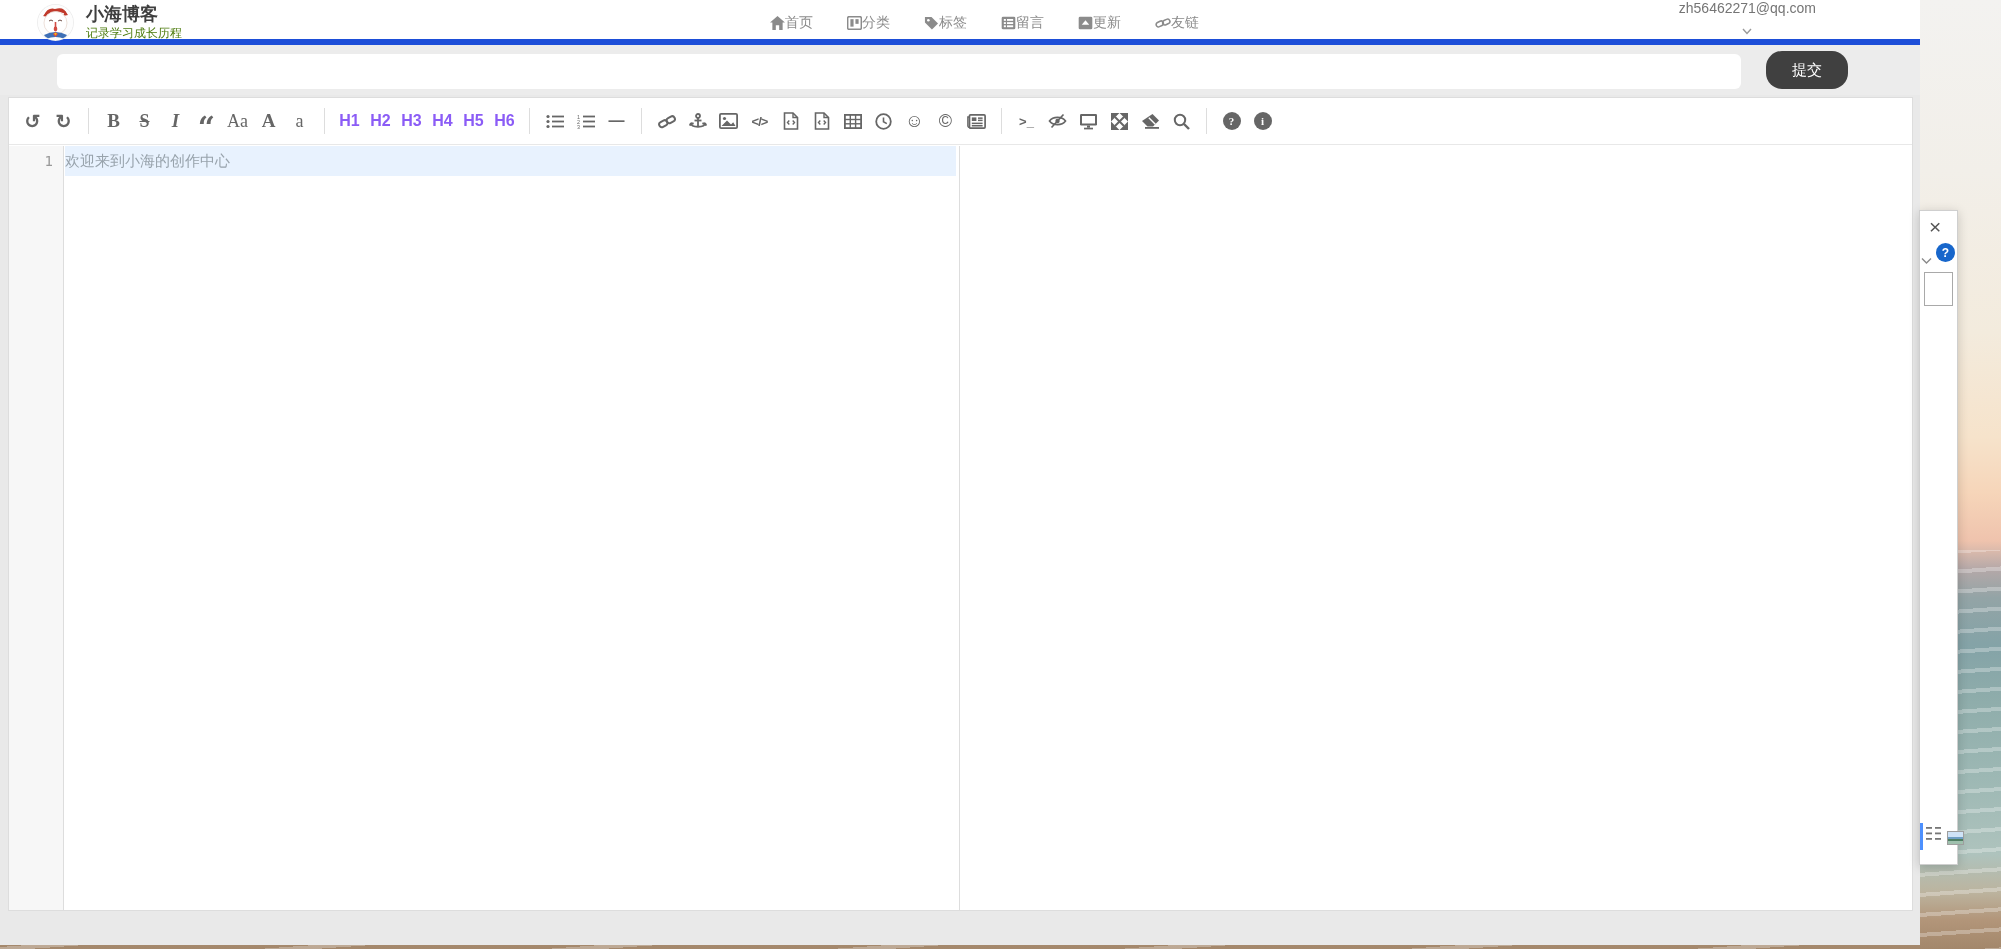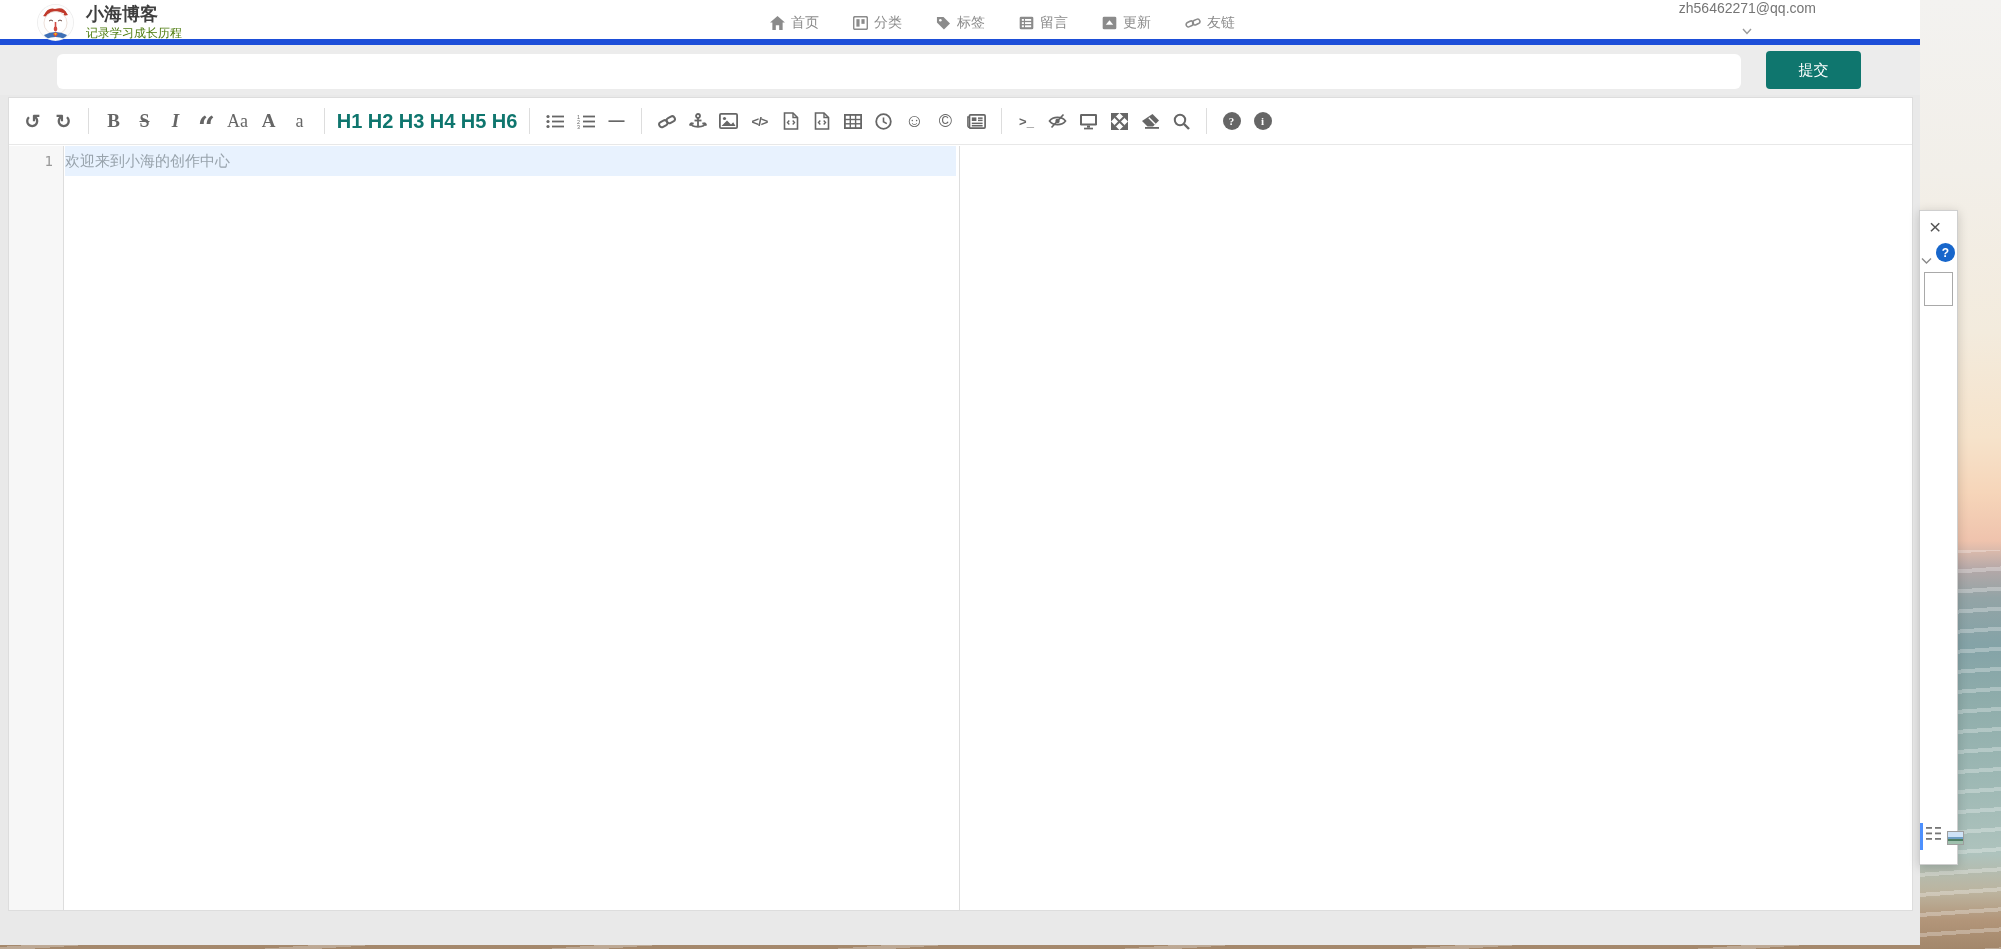--- a/index.html
+++ b/index.html
@@ -22,41 +22,41 @@
 
   .content { position:absolute; left:0; top:0; width:1920px; height:945px; background:#e9e9e9; z-index:1; }
 
   
   .site-header { position:relative; height:45px; background:#fff; border-bottom:6px solid #1d4ed8; }
   .avatar { position:absolute; left:38px; top:5px; width:35px; height:35px; border-radius:50%; overflow:hidden; background:#fff; box-shadow:0 0 0 1px #eee; }
   .brand { position:absolute; left:86px; top:3px; cursor:pointer; }
   .brand-title { font-size:18px; font-weight:bold; color:#3f3f3f; line-height:22px; }
   .brand-sub { font-size:12px; color:#4d7c0f; line-height:16px; }
   .main-nav { position:absolute; left:770px; top:0; height:45px; display:flex; align-items:center; gap:34px; }
-  .nav-item { display:flex; align-items:center; gap:6px; color:#8b8b8b; font-size:14px; cursor:pointer; white-space:nowrap; }
+  .nav-item { display:flex; align-items:center; color:#8b8b8b; font-size:14px; cursor:pointer; white-space:nowrap; }
   .nav-item svg { display:block; }
   .account { position:absolute; right:104px; top:0; height:45px; display:flex; align-items:center; gap:6px; color:#757575; font-size:14px; cursor:pointer;flex-direction:column; }
 
   
   .compose-bar { position:relative; height:50px; background:#ececec; }
   .title-input { position:absolute; left:57px; top:9px; width:1684px; height:35px; border:none; outline:none; border-radius:6px; background:#fff; padding:0 12px; font-size:15px; color:#333; }
-  .submit-btn { position:absolute; left:1766px; top:6px; width:95px; height:38px; background:#0f766e; border:none; border-radius:4px; color:#fff; font-size:15px; cursor:pointer; font-family:"Liberation Sans",sans-serif; }
+  .submit-btn { position:absolute; left:1766px; top:6px; width:82px; height:38px; background:#404040; border:none; border-radius:16px; color:#fff; font-size:15px; cursor:pointer; font-family:"Liberation Sans",sans-serif; }
 
   
   .editormd { position:absolute; left:8px; top:97px; width:1905px; height:814px; background:#fff; border:1px solid #ddd; }
   .md-toolbar { height:47px; border-bottom:1px solid #e8e8e8; display:flex; align-items:center; padding:0 8px; }
   .tb { min-width:31px; height:30px; display:flex; align-items:center; justify-content:center; color:#666; cursor:pointer; font-size:17px; border-radius:2px; }
   .tb svg { display:block; }
   .tb-divider { width:1px; height:26px; background:#ddd; margin:0 9px; }
   .g-serif-b { font-family:"Liberation Serif",serif; font-weight:bold; font-size:19px; }
   .g-strike { font-family:"Liberation Serif",serif; font-weight:bold; font-size:18px; text-decoration:line-through; }
   .g-italic { font-family:"Liberation Serif",serif; font-style:italic; font-weight:bold; font-size:19px; }
   .g-quote { font-family:"DejaVu Serif",serif; font-weight:bold; font-size:30px; line-height:8px; padding-top:14px; }
   .g-case { font-size:18px; color:#666;font-family:Liberation Serif, serif; }
-  .g-head { font-weight:bold; font-size:20px; color:#0f766e; }
+  .g-head { font-weight:bold; font-size:16px; color:#8b5cf6; }
   .g-undo { font-size:19px; font-weight:bold; }
   .g-hr { font-weight:bold; font-size:16px; }
   .g-code { font-size:13px; font-weight:bold; letter-spacing:-1px; }
   .g-term { font-size:13px; font-weight:bold; letter-spacing:0; }
   .g-emoji { font-size:19px; }
   .g-copy { font-size:18px; }
   .circle-glyph { width:18px; height:18px; border-radius:50%; background:#666; color:#fff; font-size:11px; font-weight:bold; display:flex; align-items:center; justify-content:center; font-family:"Liberation Serif",serif; }
 
   .md-body { position:absolute; left:0; top:48px; right:0; bottom:0; display:flex; }
   .cm-pane { width:951px; position:relative; background:#fff; border-right:1px solid #ddd; cursor:text; }

